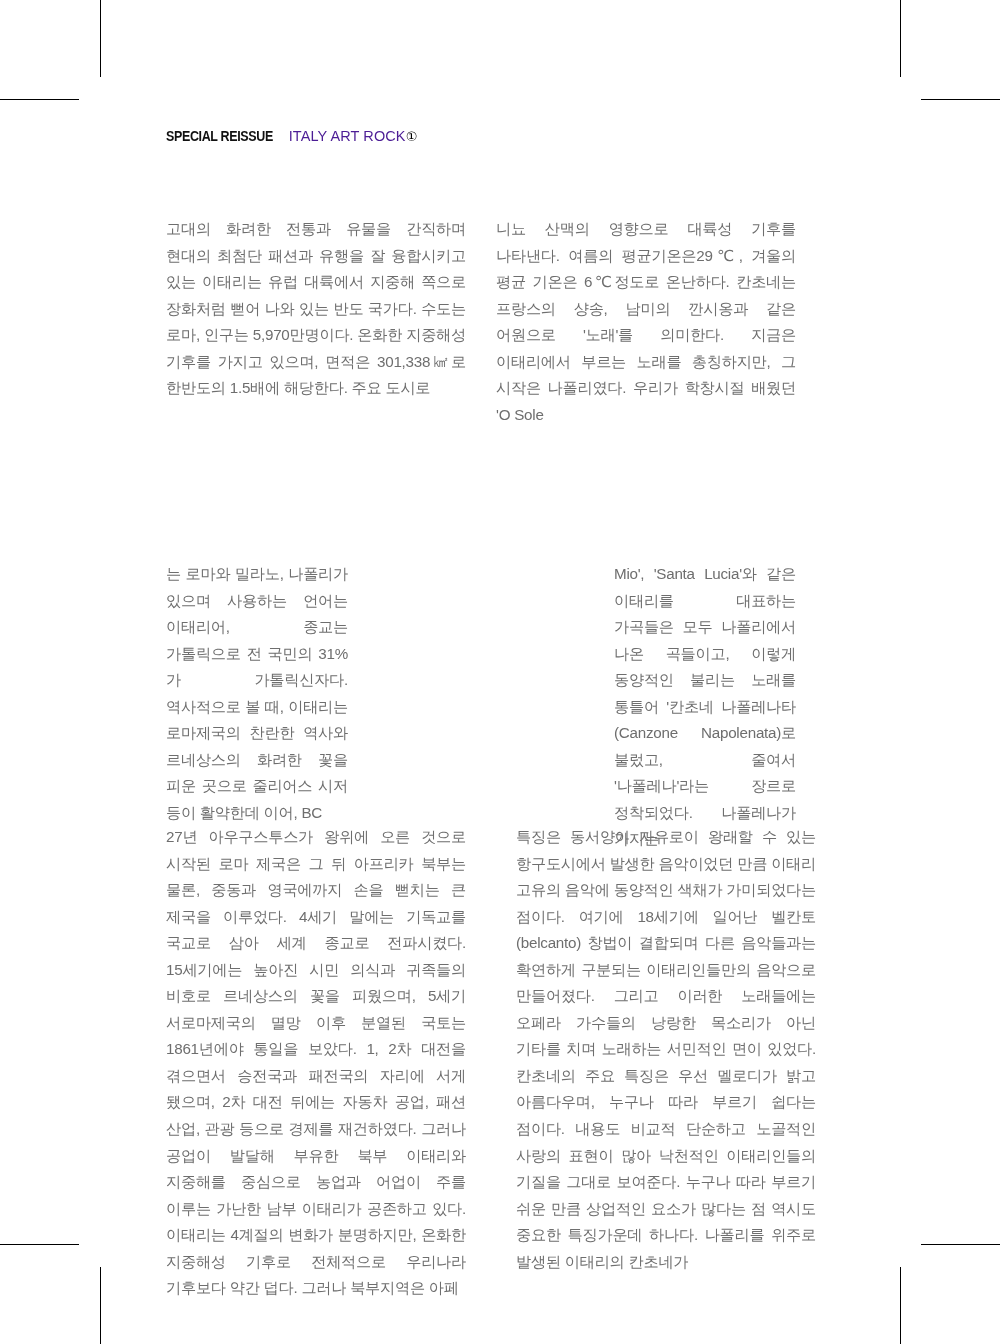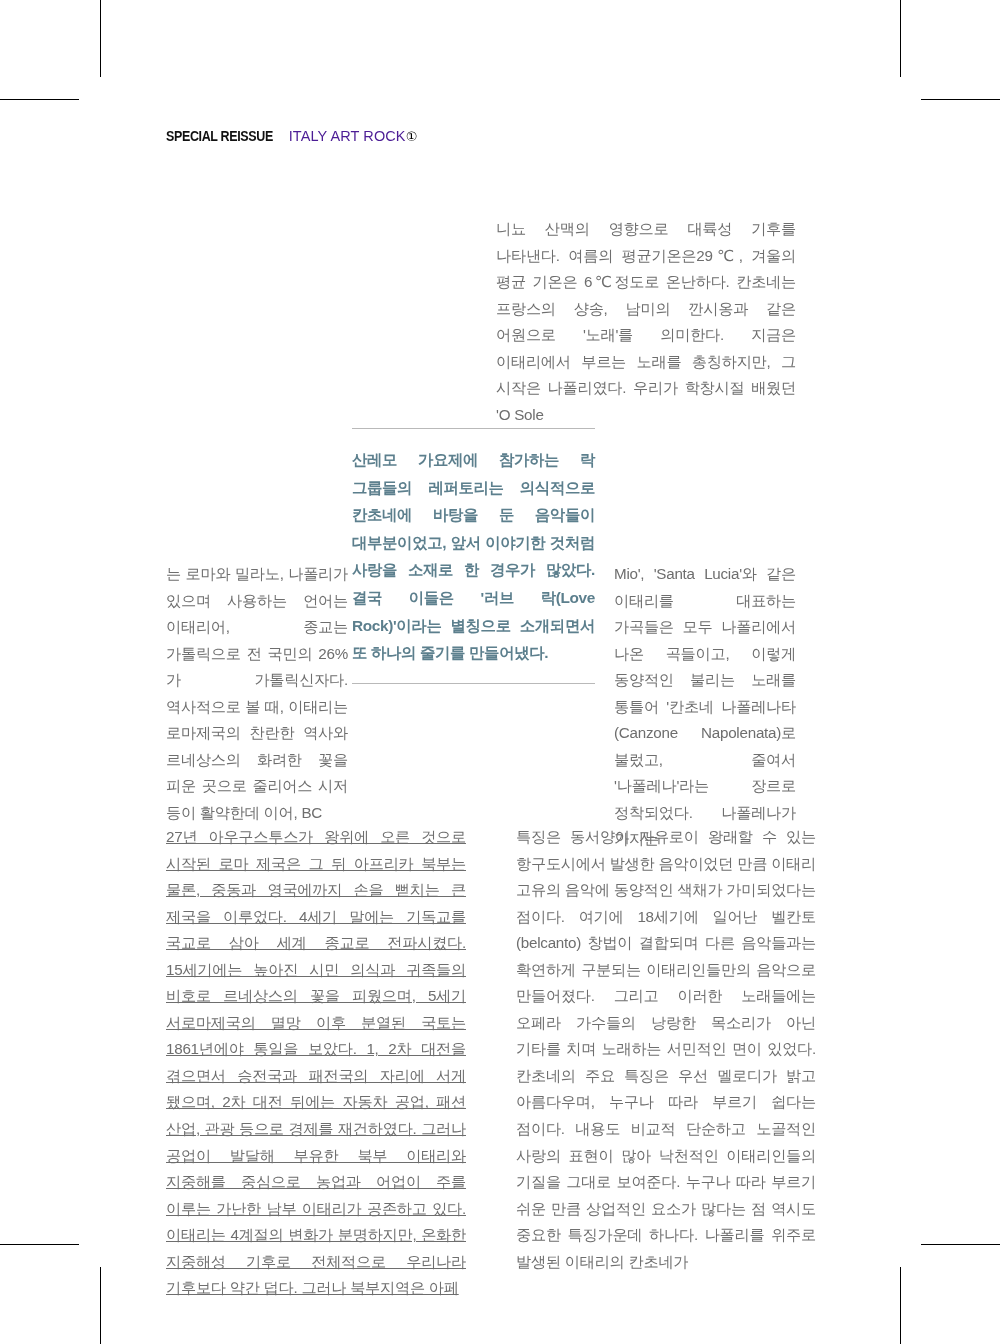--- a/index.html
+++ b/index.html
@@ -82,21 +82,21 @@
     text-align: justify;
     text-justify: inter-character;
     word-break: keep-all;
     letter-spacing: -0.25px;
   }
   .col p { margin: 0; }
 
   
   .lc-top    { left: 0px;   top: 88px;  width: 300px; }
   .lc-narrow { left: 0px;   top: 433px; width: 182px; }
-  .lc-bottom { left: 0px;   top: 696px; width: 300px; text-decoration: underline; }
+  .lc-bottom { left: 0px;   top: 696px; width: 300px; }
 
   
   .rc-top    { left: 330px; top: 88px;  width: 300px; }
   .rc-narrow { left: 448px; top: 433px; width: 182px; }
   .rc-bottom { left: 350px; top: 696px; width: 300px; }
 
   
   .pullquote {
     position: absolute;
     left: 186px;
@@ -135,42 +135,40 @@
 <div class="crop v crop-br-v"></div>
 <div class="crop h crop-br-h"></div>
 
 <div class="page">
 
   <div class="runhead">
     <span class="kicker">SPECIAL REISSUE</span>
     <span class="section">ITALY ART ROCK</span><span class="circled">①</span>
   </div>
 
+  <div class="col lc-top">
+    <p>고대의 화려한 전통과 유물을 간직하며 현대의 최첨단 패션과 유행을 잘 융합시키고 있는 이태리는 유럽 대륙에서 지중해 쪽으로 장화처럼 뻗어 나와 있는 반도 국가다. 수도는 로마, 인구는 5,970만명이다. 온화한 지중해성 기후를 가지고 있으며, 면적은 301,338㎢로 한반도의 1.5배에 해당한다. 주요 도시로</p>
+  </div>
 
   <div class="col lc-narrow">
-    <p>는 로마와 밀라노, 나폴리가 있으며 사용하는 언어는 이태리어, 종교는 가톨릭으로 전 국민의 26%가 가톨릭신자다. 역사적으로 볼 때, 이태리는 로마제국의 찬란한 역사와 르네상스의 화려한 꽃을 피운 곳으로 줄리어스 시저 등이 활약한데 이어, BC</p>
+    <p>는 로마와 밀라노, 나폴리가 있으며 사용하는 언어는 이태리어, 종교는 가톨릭으로 전 국민의 31%가 가톨릭신자다. 역사적으로 볼 때, 이태리는 로마제국의 찬란한 역사와 르네상스의 화려한 꽃을 피운 곳으로 줄리어스 시저 등이 활약한데 이어, BC</p>
   </div>
 
   <div class="col lc-bottom">
     <p>27년 아우구스투스가 왕위에 오른 것으로 시작된 로마 제국은 그 뒤 아프리카 북부는 물론, 중동과 영국에까지 손을 뻗치는 큰 제국을 이루었다. 4세기 말에는 기독교를 국교로 삼아 세계 종교로 전파시켰다. 15세기에는 높아진 시민 의식과 귀족들의 비호로 르네상스의 꽃을 피웠으며, 5세기 서로마제국의 멸망 이후 분열된 국토는 1861년에야 통일을 보았다. 1, 2차 대전을 겪으면서 승전국과 패전국의 자리에 서게 됐으며, 2차 대전 뒤에는 자동차 공업, 패션 산업, 관광 등으로 경제를 재건하였다. 그러나 공업이 발달해 부유한 북부 이태리와 지중해를 중심으로 농업과 어업이 주를 이루는 가난한 남부 이태리가 공존하고 있다. 이태리는 4계절의 변화가 분명하지만, 온화한 지중해성 기후로 전체적으로 우리나라 기후보다 약간 덥다. 그러나 북부지역은 아페</p>
   </div>
 
   <div class="col rc-top">
     <p>니뇨 산맥의 영향으로 대륙성 기후를 나타낸다. 여름의 평균기온은29℃, 겨울의 평균 기온은 6℃정도로 온난하다.
 칸초네는 프랑스의 샹송, 남미의 깐시옹과 같은 어원으로 '노래'를 의미한다. 지금은 이태리에서 부르는 노래를 총칭하지만, 그 시작은 나폴리였다. 우리가 학창시절 배웠던 'O Sole</p>
   </div>
 
   <div class="col rc-narrow">
     <p>Mio', 'Santa Lucia'와 같은 이태리를 대표하는 가곡들은 모두 나폴리에서 나온 곡들이고, 이렇게 동양적인 불리는 노래를 통틀어 '칸초네 나폴레나타(Canzone Napolenata)로 불렀고, 줄여서 '나폴레나'라는 장르로 정착되었다. 나폴레나가 가지는</p>
   </div>
 
   <div class="col rc-bottom">
     <p>특징은 동서양이 자유로이 왕래할 수 있는 항구도시에서 발생한 음악이었던 만큼 이태리 고유의 음악에 동양적인 색채가 가미되었다는 점이다. 여기에 18세기에 일어난 벨칸토(belcanto) 창법이 결합되며 다른 음악들과는 확연하게 구분되는 이태리인들만의 음악으로 만들어졌다. 그리고 이러한 노래들에는 오페라 가수들의 낭랑한 목소리가 아닌 기타를 치며 노래하는 서민적인 면이 있었다. 칸초네의 주요 특징은 우선 멜로디가 밝고 아름다우며, 누구나 따라 부르기 쉽다는 점이다. 내용도 비교적 단순하고 노골적인 사랑의 표현이 많아 낙천적인 이태리인들의 기질을 그대로 보여준다. 누구나 따라 부르기 쉬운 만큼 상업적인 요소가 많다는 점 역시도 중요한 특징가운데 하나다.
 나폴리를 위주로 발생된 이태리의 칸초네가</p>
   </div>
 
-  <div class="pullquote">
-    <div class="pq-rule top"></div>
-    <p class="pq-text">산레모 가요제에 참가하는 락 그룹들의 레퍼토리는 의식적으로 칸초네에 바탕을 둔 음악들이 대부분이었고, 앞서 이야기한 것처럼 사랑을 소재로 한 경우가 많았다. 결국 이들은 '러브 락(Love Rock)'이라는 별칭으로 소개되면서 또 하나의 줄기를 만들어냈다.</p>
-    <div class="pq-rule bottom"></div>
-  </div>
 
 </div>
 
 </body></html>

